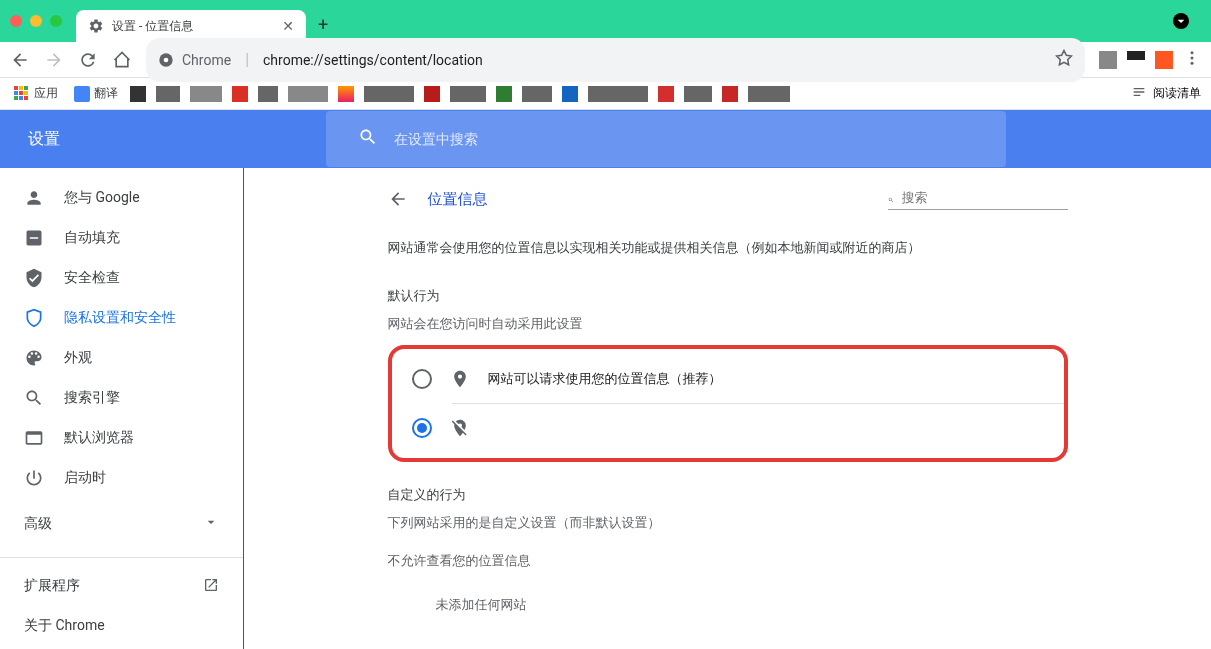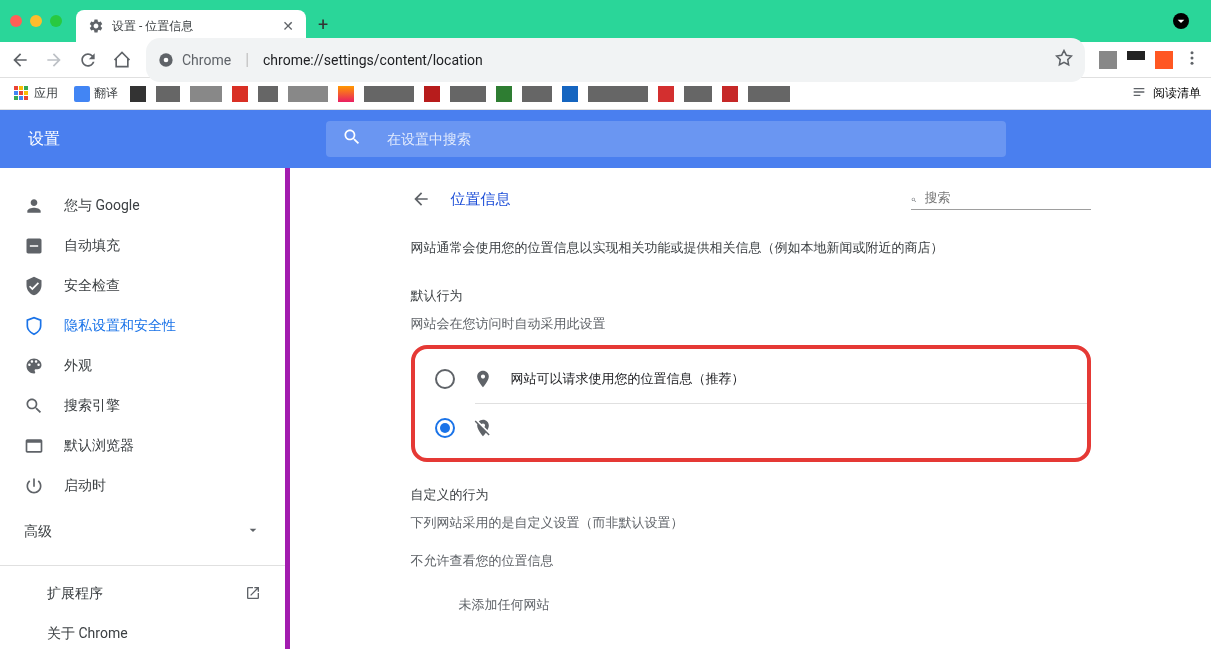--- a/index.html
+++ b/index.html
@@ -48,34 +48,34 @@
 .apps-ico span:nth-child(7) { background:#34a853; }
 .apps-ico span:nth-child(8) { background:#4285f4; }
 .apps-ico span:nth-child(9) { background:#ea4335; }
 .bk-spacer { flex: 1; display:flex; gap:10px; overflow:hidden; }
 .bk-dot { width:16px; height:16px; background:#333; display:inline-block; }
 .readlist { margin-left: auto; display:flex; align-items:center; gap:6px; font-size:12px; }
 
 
 .settings-header { height: 58px; background: #4A7FEF; display: flex; align-items: center; color: #fff; }
 .settings-title { font-size: 16px; padding: 0 28px; width: 326px; }
-.search-box { flex: 0 0 680px; height: 36px; background: rgba(255,255,255,0.18); border-radius: 4px; display: flex; align-items: center; padding: 0 16px; gap: 25px; }
+.search-box { flex: 0 0 680px; height: 56px; background: rgba(255,255,255,0.18); border-radius: 4px; display: flex; align-items: center; padding: 0 32px; gap: 16px; }
 .search-box input { background: transparent; border: none; outline: none; color: #fff; font-size: 14px; flex: 1; }
 .search-box input::placeholder { color: rgba(255,255,255,0.8); }
 
 
 .main { display: flex; height: calc(649px - 42px - 36px - 32px - 58px); }
-.sidebar { width: 290px; border-right: 5px solid #a21caf; padding-top: 18px; overflow-y: auto; }
+.sidebar { width: 244px; border-right: 1px solid #a21caf; padding-top: 10px; overflow-y: auto; }
 .side-item { height: 40px; display: flex; align-items: center; padding: 0 24px; gap: 20px; font-size: 14px; color: #3c4043; cursor: pointer; }
 .side-item.active { color: #1a73e8; }
 .side-ico { width: 20px; height: 20px; display:flex; align-items:center; justify-content:center; color: #5f6368; }
 .side-item.active .side-ico { color: #1a73e8; }
 .side-adv { display:flex; align-items:center; justify-content:space-between; padding: 16px 24px; font-size:14px; color:#3c4043; }
 .side-sep { height:1px; background:#e0e0e0; margin: 8px 0; }
-.side-link { height:40px; display:flex; align-items:center; justify-content:space-between; padding:0 24px; font-size:14px; color:#3c4043;margin-left:23px; }
+.side-link { height:40px; display:flex; align-items:center; justify-content:space-between; padding:0 24px; font-size:14px; color:#3c4043; }
 
 
 .content { flex: 1; background: #fff; display:flex; justify-content:center; }
 .content-inner { width: 680px; padding: 20px 0 40px 0; }
 .content-head { display:flex; align-items:center; gap: 20px; margin-bottom: 28px; }
 .back-arrow { color:#5f6368; width:20px; height:20px; }
 .page-title { font-size: 15px; color:#1d4ed8; font-weight:500; }
 .page-search { margin-left:auto; display:flex; align-items:center; gap:8px; border-bottom:1px solid #9e9e9e; padding-bottom:2px; width:180px; }
 .page-search input { border:none; outline:none; font-size:13px; flex:1; }
 .desc { font-size: 13px; color:#3c4043; margin-bottom: 28px; line-height:1.6; }

